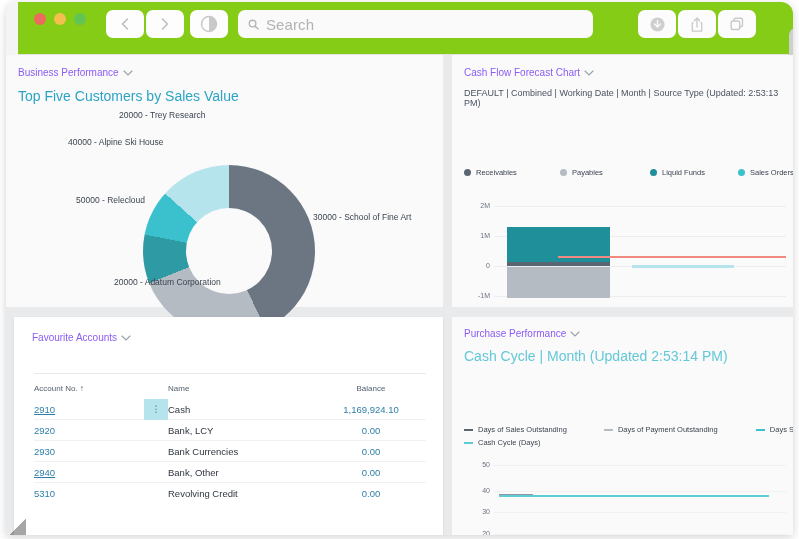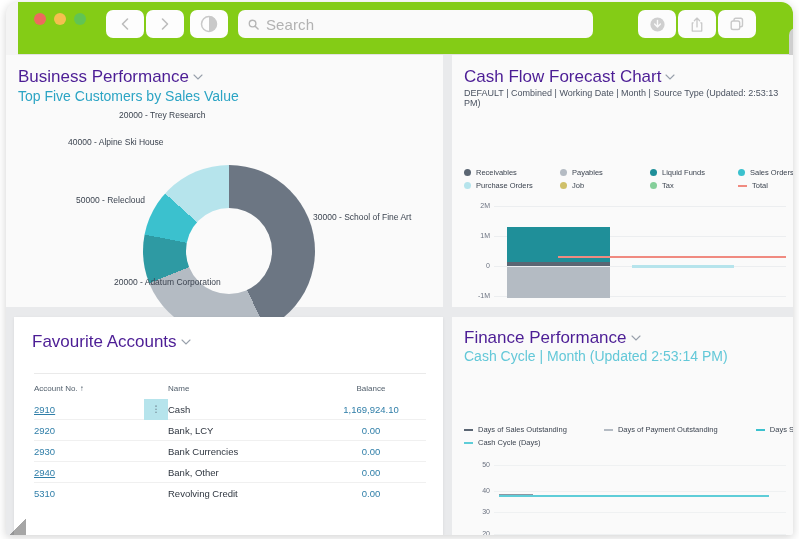--- a/index.html
+++ b/index.html
@@ -75,21 +75,21 @@
   .card {
     position:absolute; background:#fafafa;
   }
   .card.tl { left:0;   top:0;   width:437px; height:252px; }
   .card.tr { left:446px; top:0; width:341px; height:252px; }
   .card.bl { left:8px;  top:262px; width:429px; height:218px;
              background:#ffffff; box-shadow:0 1px 3px rgba(0,0,0,.08); }
   .card.br { left:446px; top:262px; width:341px; height:218px; background:#fafafa; }
 
   .card-title {
-    font-size:17px; color:#4c1d95; font-weight:400;
+    font-size:10px; color:#8b5cf6; font-weight:400;
     display:flex; align-items:center; gap:4px;
   }
   .chev { color:#9aa2ad; font-size:10px; line-height:1; }
   .chev svg{ display:block; }
 
   .sub-link { font-size:14px; color:#2ba4c4; }
   .sub-grey { font-size:9px; color:#4a5260; }
 
   
   .donut-wrap { position:absolute; left:137px; top:110px; width:172px; height:172px; }
@@ -262,38 +262,20 @@
           </div>
           <div class="lg-item" style="width:88px;">
             <span class="lg-dot" style="background:#1f8f99"></span>
             <span>Liquid Funds</span>
           </div>
           <div class="lg-item">
             <span class="lg-dot" style="background:#3bc1ce"></span>
             <span>Sales Orders</span>
           </div>
         </div>
-        <div class="lg-row">
-          <div class="lg-item" style="width:96px;">
-            <span class="lg-dot" style="background:#b6e4ec"></span>
-            <span>Purchase Orders</span>
-          </div>
-          <div class="lg-item" style="width:90px;">
-            <span class="lg-dot" style="background:#cfc06a"></span>
-            <span>Job</span>
-          </div>
-          <div class="lg-item" style="width:88px;">
-            <span class="lg-dot" style="background:#85cf9a"></span>
-            <span>Tax</span>
-          </div>
-          <div class="lg-item">
-            <span class="lg-line" style="background:#f08a80"></span>
-            <span>Total</span>
-          </div>
-        </div>
       </div>
 
       <div class="cf-plot">
         <div class="cf-gline" style="top:8px;"></div>
         <div class="cf-gline" style="top:38px;"></div>
         <div class="cf-gline" style="top:68px;"></div>
         <div class="cf-gline" style="top:98px;"></div>
         <div class="cf-gline" style="top:128px; background:#e7e8ee;"></div>
 
         <div class="cf-ytick" style="top:8px;">2M</div>
@@ -387,21 +369,21 @@
             <div class="c-name">Revolving Credit</div>
             <div class="c-bal">
               <span class="bal-link">0.00</span>
             </div>
           </div>
         </div>
       </div>
 
       <div class="card br">
         <div class="card-title" style="position:absolute;left:12px;top:11px;">
-          <span>Finance Performance</span>
+          <span>Purchase Performance</span>
           <span class="chev">
             <svg width="10" height="6" viewBox="0 0 10 6" fill="none">
                 <path d="M1 1 L5 5 L9 1" stroke="#98a0ab" stroke-width="1.1" stroke-linecap="round"></path>
               </svg>
           </span>
         </div>
         <div class="sub-link" style="position:absolute;left:12px;top:31px;color:#63c8d8;">Cash Cycle | Month (Updated  2:53:14 PM)</div>
       </div>
 
       <div class="fp-legend">

